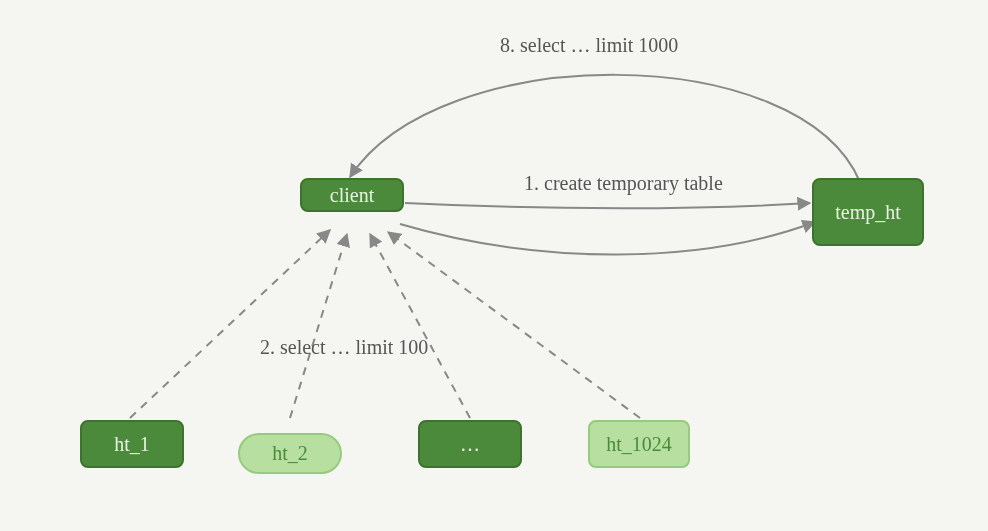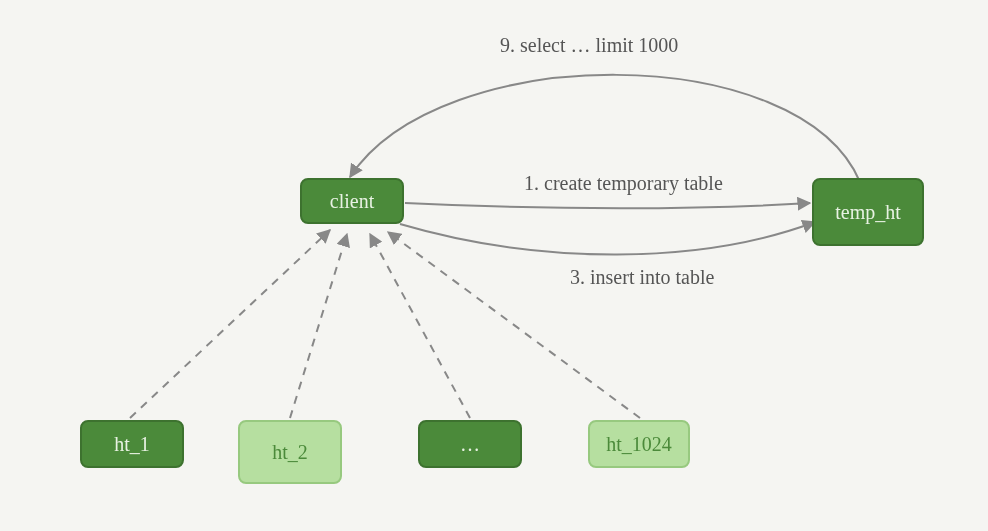--- a/index.html
+++ b/index.html
@@ -65,44 +65,44 @@
     <path d="M 405 203  C 550 210, 700 210, 810 203" fill="none" stroke="#888" stroke-width="2" marker-end="url(#arrow)"></path>
 
     <path d="M 400 224  C 540 265, 700 265, 815 222" fill="none" stroke="#888" stroke-width="2" marker-end="url(#arrow)"></path>
 
     <path d="M 130 418 L 330 230" fill="none" stroke="#888" stroke-width="2" stroke-dasharray="8 7" marker-end="url(#arrow)"></path>
     <path d="M 290 418 L 347 234" fill="none" stroke="#888" stroke-width="2" stroke-dasharray="8 7" marker-end="url(#arrow)"></path>
     <path d="M 470 418 L 370 234" fill="none" stroke="#888" stroke-width="2" stroke-dasharray="8 7" marker-end="url(#arrow)"></path>
     <path d="M 640 418 L 388 232" fill="none" stroke="#888" stroke-width="2" stroke-dasharray="8 7" marker-end="url(#arrow)"></path>
   </svg>
 
-  <div class="node node-dark" style="left:300px; top:178px; width:104px; height:46px;">
+  <div class="node node-dark" style="left:300px; top:178px; width:104px; height:34px;">
     <span>client</span>
   </div>
 
   <div class="node node-dark" style="left:812px; top:178px; width:112px; height:68px;">
     <span>temp_ht</span>
   </div>
 
   <div class="node node-dark" style="left:80px; top:420px; width:104px; height:48px;">
     <span>ht_1</span>
   </div>
 
-  <div class="node node-light" style="left:238px; top:420px; width:104px; height:64px;">
+  <div class="node node-light" style="left:238px; top:433px; width:104px; height:41px;border-radius:24px;">
     <span>ht_2</span>
   </div>
 
   <div class="node node-dark" style="left:418px; top:420px; width:104px; height:48px;">
     <span>…</span>
   </div>
 
   <div class="node node-light" style="left:588px; top:420px; width:102px; height:48px;">
     <span>ht_1024</span>
   </div>
 
-  <div class="lbl" style="left:500px; top:34px;">9. select … limit 1000</div>
+  <div class="lbl" style="left:500px; top:34px;">8. select … limit 1000</div>
 
   <div class="lbl" style="left:490px; top:172px;margin-left:34px;">1. create temporary table</div>
 
-  <div class="lbl" style="left:570px; top:266px;">3. insert into table</div>
 
+  <div class="lbl" style="left:260px; top:336px;">2. select … limit 100</div>
 
 </div>
 
 </body></html>

